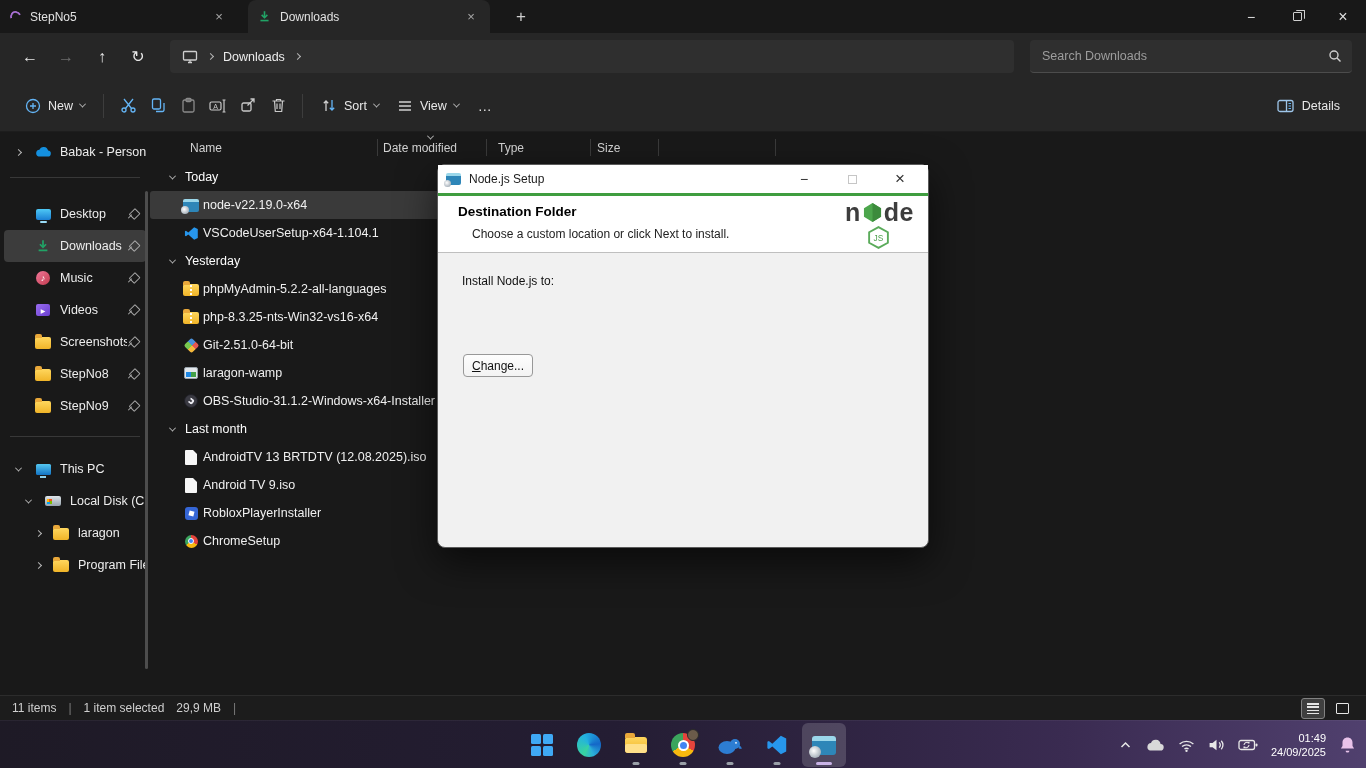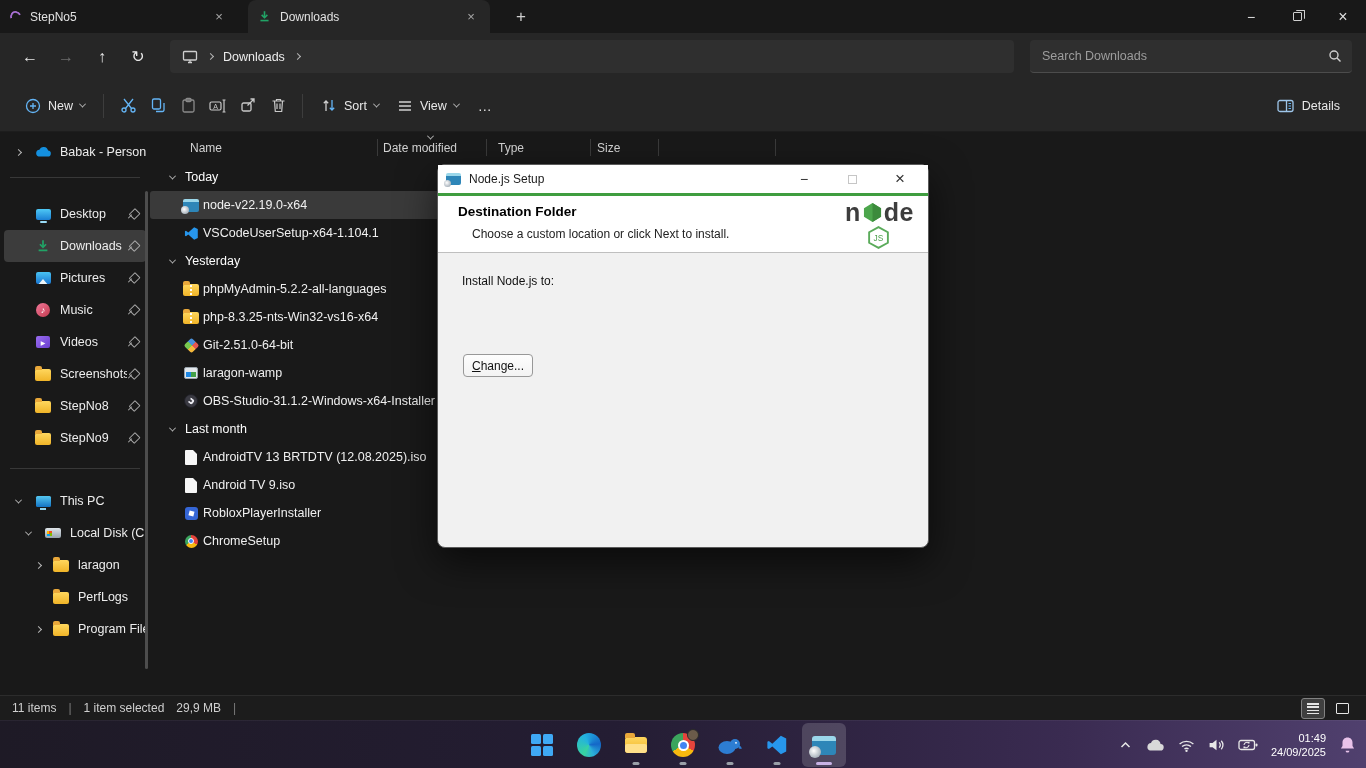--- a/index.html
+++ b/index.html
@@ -379,27 +379,20 @@
           <path d="M8 1.5v7.5" stroke="#21a366" stroke-width="2" fill="none"></path>
           <path d="M4.5 6 8 9.5 11.5 6" stroke="#21a366" stroke-width="2" fill="none"></path>
           <path d="M3 13h10" stroke="#21a366" stroke-width="2"></path>
         </svg>
     </span>
     <span class="slabel">Downloads</span>
     <span class="pin"></span>
   </div>
   <div class="sitem">
     <span class="sicon">
-        <span class="ic-pictures"></span>
-      </span>
-    <span class="slabel">Pictures</span>
-    <span class="pin"></span>
-  </div>
-  <div class="sitem">
-    <span class="sicon">
         <span class="ic-music"></span>
       </span>
     <span class="slabel">Music</span>
     <span class="pin"></span>
   </div>
   <div class="sitem">
     <span class="sicon">
         <span class="ic-videos"></span>
       </span>
     <span class="slabel">Videos</span>
@@ -442,26 +435,20 @@
         <span class="ic-disk"></span>
       </span>
     <span class="slabel">Local Disk (C:)</span>
   </div>
   <div class="sitem lvl2">
     <span class="chev car right sm"></span>
     <span class="sicon">
         <span class="ic-folder"></span>
       </span>
     <span class="slabel">laragon</span>
-  </div>
-  <div class="sitem lvl2">
-    <span class="sicon">
-        <span class="ic-folder"></span>
-      </span>
-    <span class="slabel">PerfLogs</span>
   </div>
   <div class="sitem lvl2">
     <span class="chev car right sm"></span>
     <span class="sicon">
         <span class="ic-folder"></span>
       </span>
     <span class="slabel">Program File</span>
   </div>
   <div id="side-scroll"></div>
 </div>

